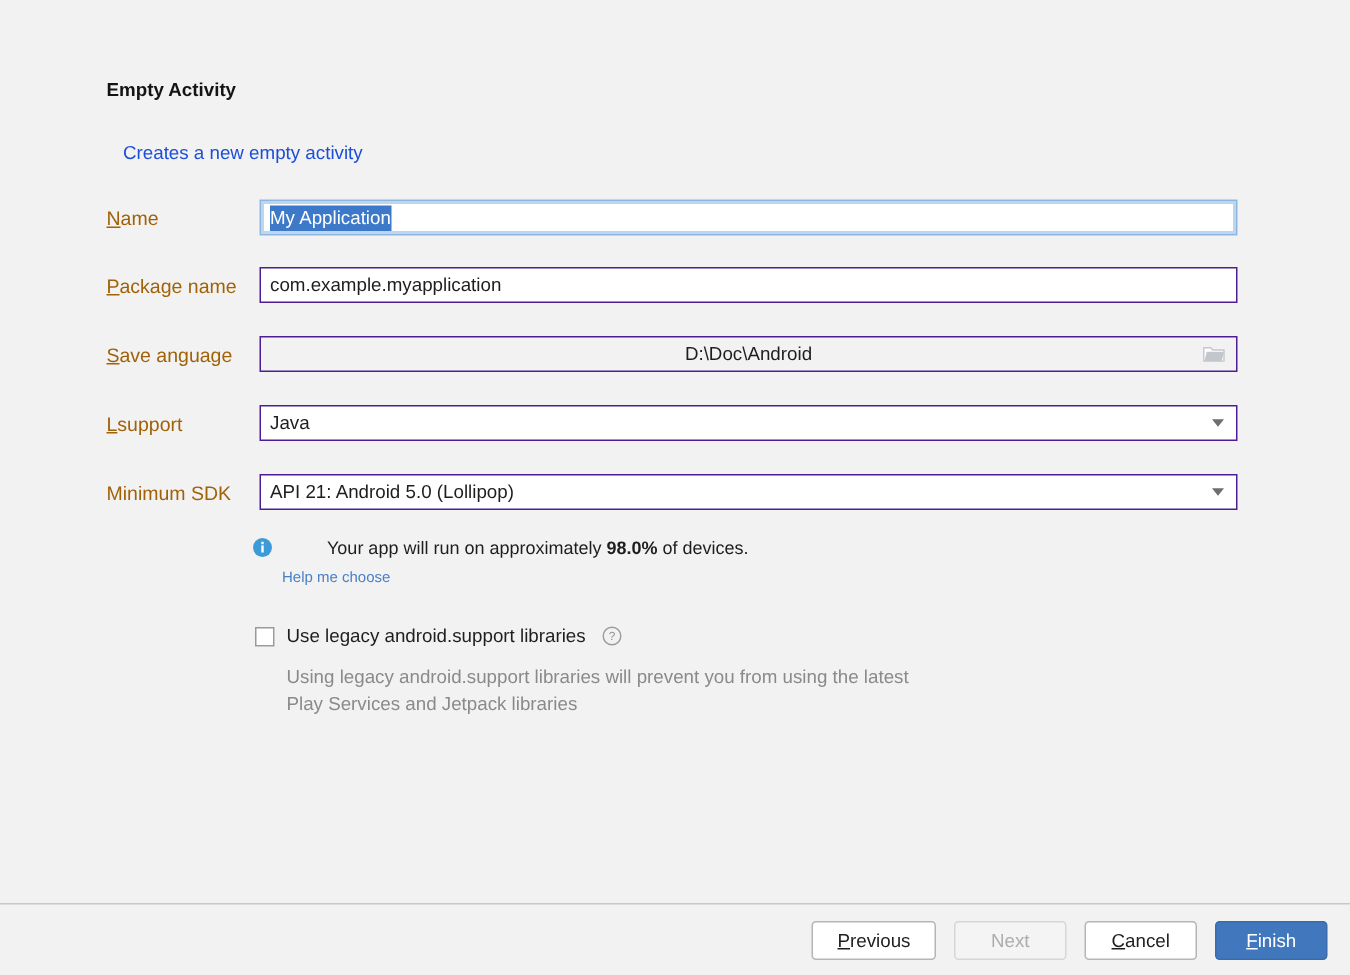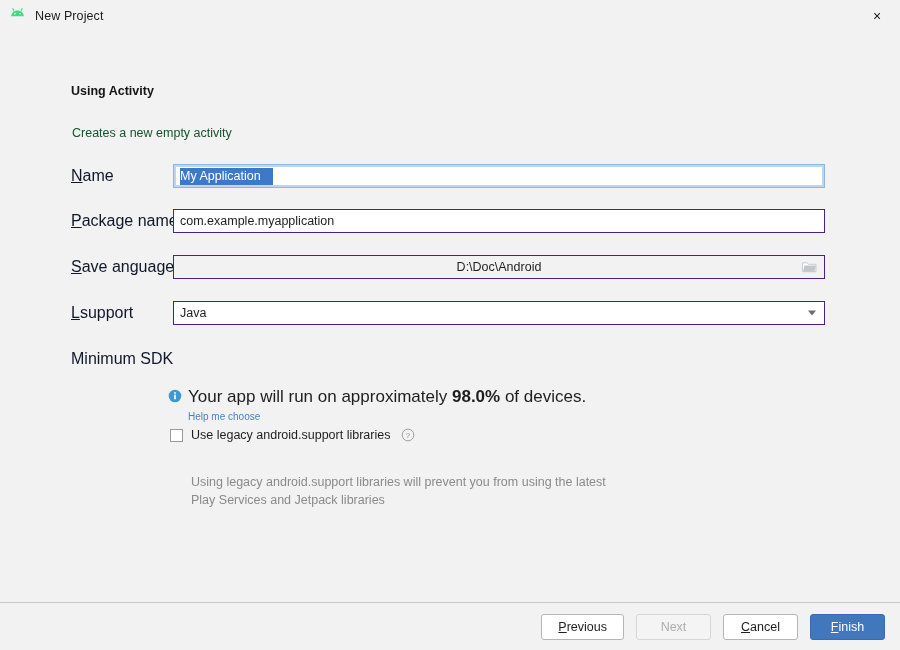--- a/index.html
+++ b/index.html
@@ -74,39 +74,39 @@
   #heading {
     position: absolute;
     left: 71px;
     top: 53px;
     font-size: 12.5px;
     font-weight: bold;
     color: #141414;
   }
   #subheading {
     position: absolute;
-    left: 72px;
+    left: 82px;
     top: 95px;
     font-size: 12.5px;
-    color: #14532d;
+    color: #1d4ed8;
   }
 
   .form-row {
     position: absolute;
     left: 71px;
     width: 754px;
     height: 24px;
     display: flex;
     align-items: center;
   }
   .field-label {
     width: 85px;
     flex: none;
-    font-size: 16px;
-    color: #0f172a;
+    font-size: 13px;
+    color: #a16207;
     text-align: left;
     white-space: nowrap;
   }
   .field-label .mn { text-decoration: underline; }
 
   .field-box {
     position: absolute;
     left: 173px;
     width: 652px;
     height: 24px;
@@ -123,21 +123,21 @@
     border: 1px solid #8cb5e2;
     outline: 2px solid #bcd6f0;
     outline-offset: -3px;
     box-shadow: inset 0 0 0 1px #ffffff;
   }
   .field-box.readonly { background: #f2f2f2; justify-content: center; }
 
   .sel-text {
     background: #3d79c9;
     color: #ffffff;
-    padding: 1px 12px 2px 0;
+    padding: 1px 0 2px 0;
   }
 
   .combo-arrow {
     position: absolute;
     right: 8px;
     top: 50%;
     transform: translateY(-50%);
     width: 0; height: 0;
     border-left: 4.5px solid transparent;
     border-right: 4.5px solid transparent;
@@ -165,41 +165,42 @@
     top: 357px;
     display: flex;
     align-items: flex-start;
   }
   #info-icon {
     width: 14px; height: 14px;
     flex: none;
     margin: 1px 6px 0 0;
   }
   #info-text {
-    font-size: 17px;
+    font-size: 12px;
     color: #1e1e1e;
     line-height: 17px;
     white-space: nowrap;
+    margin-left: 30px;
   }
   #info-text b { font-weight: bold; }
   #help-link {
     position: absolute;
     left: 188px;
     top: 377px;
     font-size: 10px;
     color: #4b7fc4;
     cursor: pointer;
     line-height: 17px;
   }
 
   
   #legacy-row {
     position: absolute;
     left: 170px;
-    top: 397px;
+    top: 417px;
     display: flex;
     align-items: center;
   }
   #legacy-checkbox {
     width: 13px; height: 13px;
     box-sizing: border-box;
     border: 1px solid #9a9a9a;
     background: #ffffff;
     flex: none;
     margin: 0 8px 0 0;
@@ -278,37 +279,24 @@
     background: #4077bd;
     border-color: #3a6cad;
     color: #ffffff;
   }
 </style>
 </head>
 <body>
 
 <div id="dialog">
 
-  <div id="titlebar">
-    <svg id="android-icon" viewBox="0 0 24 24">
-      <g fill="#3ddc84">
-        <rect x="5.4" y="1.6" width="1.5" height="4.6" transform="rotate(-28 6.1 3.9)"></rect>
-        <rect x="17.1" y="1.6" width="1.5" height="4.6" transform="rotate(28 17.8 3.9)"></rect>
-        <path d="M3.2 13.2c0-4.6 3.9-8.2 8.8-8.2s8.8 3.6 8.8 8.2H3.2z"></path>
-      </g>
-      <circle cx="8.4" cy="9.6" r="1.05" fill="#ffffff"></circle>
-      <circle cx="15.6" cy="9.6" r="1.05" fill="#ffffff"></circle>
-    </svg>
-    <span id="title-text">New Project</span>
-    <button id="close-btn">×</button>
-  </div>
 
   <div id="content">
 
-    <div id="heading">Using Activity</div>
+    <div id="heading">Empty Activity</div>
     <div id="subheading">Creates a new empty activity</div>
 
     <div class="form-row" id="row-name">
       <span class="field-label"><span class="mn">N</span><span>ame</span></span>
     </div>
     <div class="field-box focused" style="top:133px">
       <span class="sel-text">My Application</span>
     </div>
 
     <div class="form-row" id="row-package">
@@ -332,20 +320,24 @@
     <div class="form-row" id="row-language">
       <span class="field-label"><span class="mn">L</span><span>support</span></span>
     </div>
     <div class="field-box" style="top:270px">
       <span>Java</span>
       <span class="combo-arrow"></span>
     </div>
 
     <div class="form-row" id="row-minsdk">
       <span class="field-label"><span>Minimum SDK</span></span>
+    </div>
+    <div class="field-box" style="top:316px">
+      <span>API 21: Android 5.0 (Lollipop)</span>
+      <span class="combo-arrow"></span>
     </div>
 
     <div id="info-block">
       <svg id="info-icon" viewBox="0 0 16 16">
         <circle cx="8" cy="8" r="7.2" fill="#3d9ad6"></circle>
         <rect x="7.1" y="6.4" width="1.8" height="5.4" fill="#ffffff"></rect>
         <rect x="7.1" y="3.6" width="1.8" height="1.9" fill="#ffffff"></rect>
       </svg>
       <span id="info-text"><span>Your app will run on approximately </span><b>98.0%</b><span> of devices.</span></span>
     </div>

